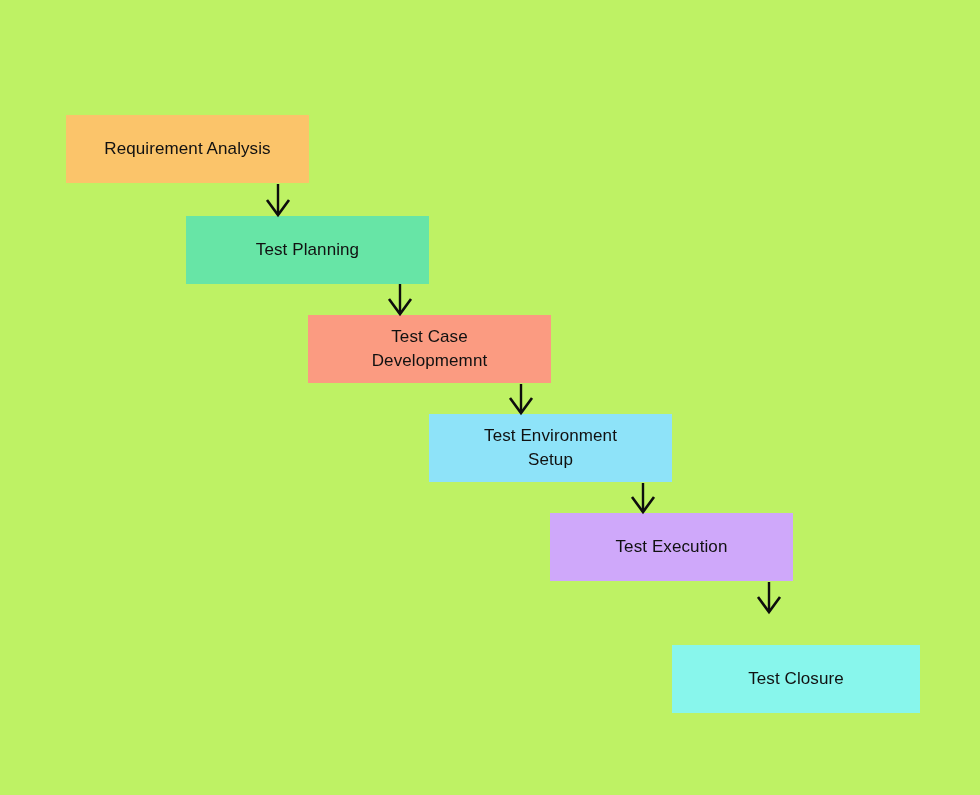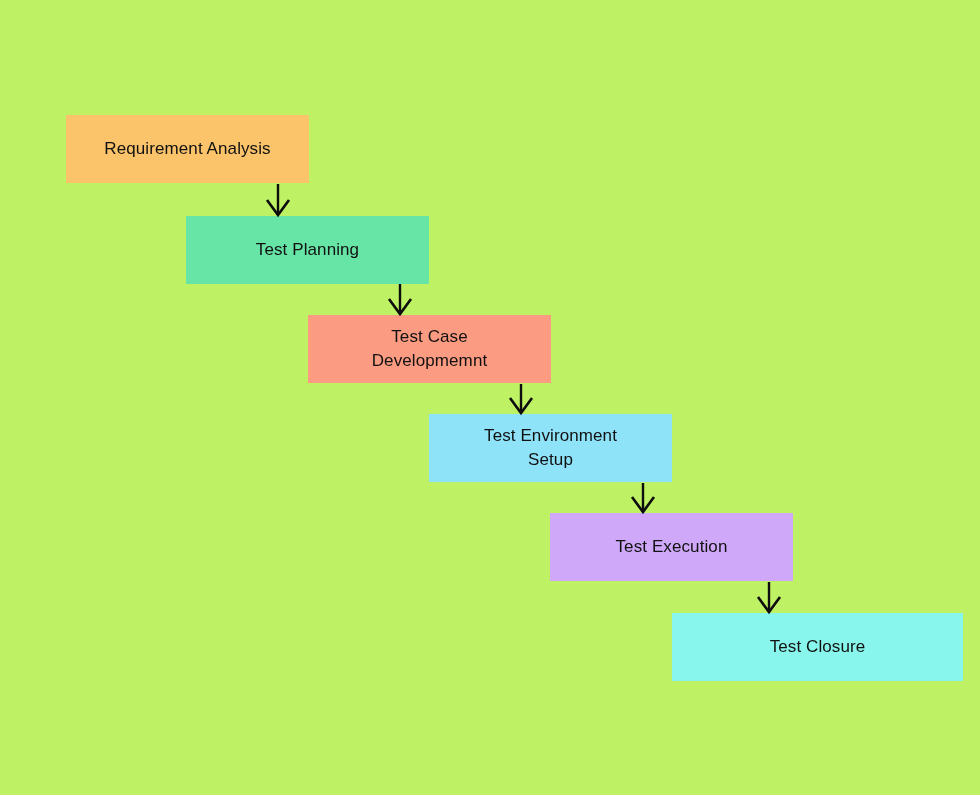--- a/index.html
+++ b/index.html
@@ -65,21 +65,21 @@
   <div class="flow-node" style="left: 308px; top: 315px; width: 243px; height: 68px; background: rgb(251, 155, 129);">Test Case
 Developmemnt</div>
 
   <div class="flow-node" style="left: 186px; top: 216px; width: 243px; height: 68px; background: rgb(103, 229, 166);">Test Planning</div>
 
   <div class="flow-node" style="left: 429px; top: 414px; width: 243px; height: 68px; background: rgb(142, 227, 249);">Test Environment
 Setup</div>
 
   <div class="flow-node" style="left: 550px; top: 513px; width: 243px; height: 68px; background: rgb(207, 168, 250);">Test Execution</div>
 
-  <div class="flow-node" style="left: 672px; top: 613px; width: 291px; height: 68px; background: rgb(136, 246, 236);">Test Closure</div>
+  <div class="flow-node" style="left: 672px; top: 645px; width: 248px; height: 68px; background: rgb(136, 246, 236);">Test Closure</div>
 
   <svg class="flow-arrow" width="32" height="31" viewBox="0 0 32 31" style="left: 262px; top: 184px;">
       <line x1="16" y1="0" x2="16" y2="31" stroke="#0d0d0d"></line>
       <polyline points="5,16 16,31 27,16" stroke="#0d0d0d"></polyline>
     </svg>
 
   <svg class="flow-arrow" width="32" height="30" viewBox="0 0 32 30" style="left: 384px; top: 284px;">
       <line x1="16" y1="0" x2="16" y2="30" stroke="#0d0d0d"></line>
       <polyline points="5,15 16,30 27,15" stroke="#0d0d0d"></polyline>
     </svg>

